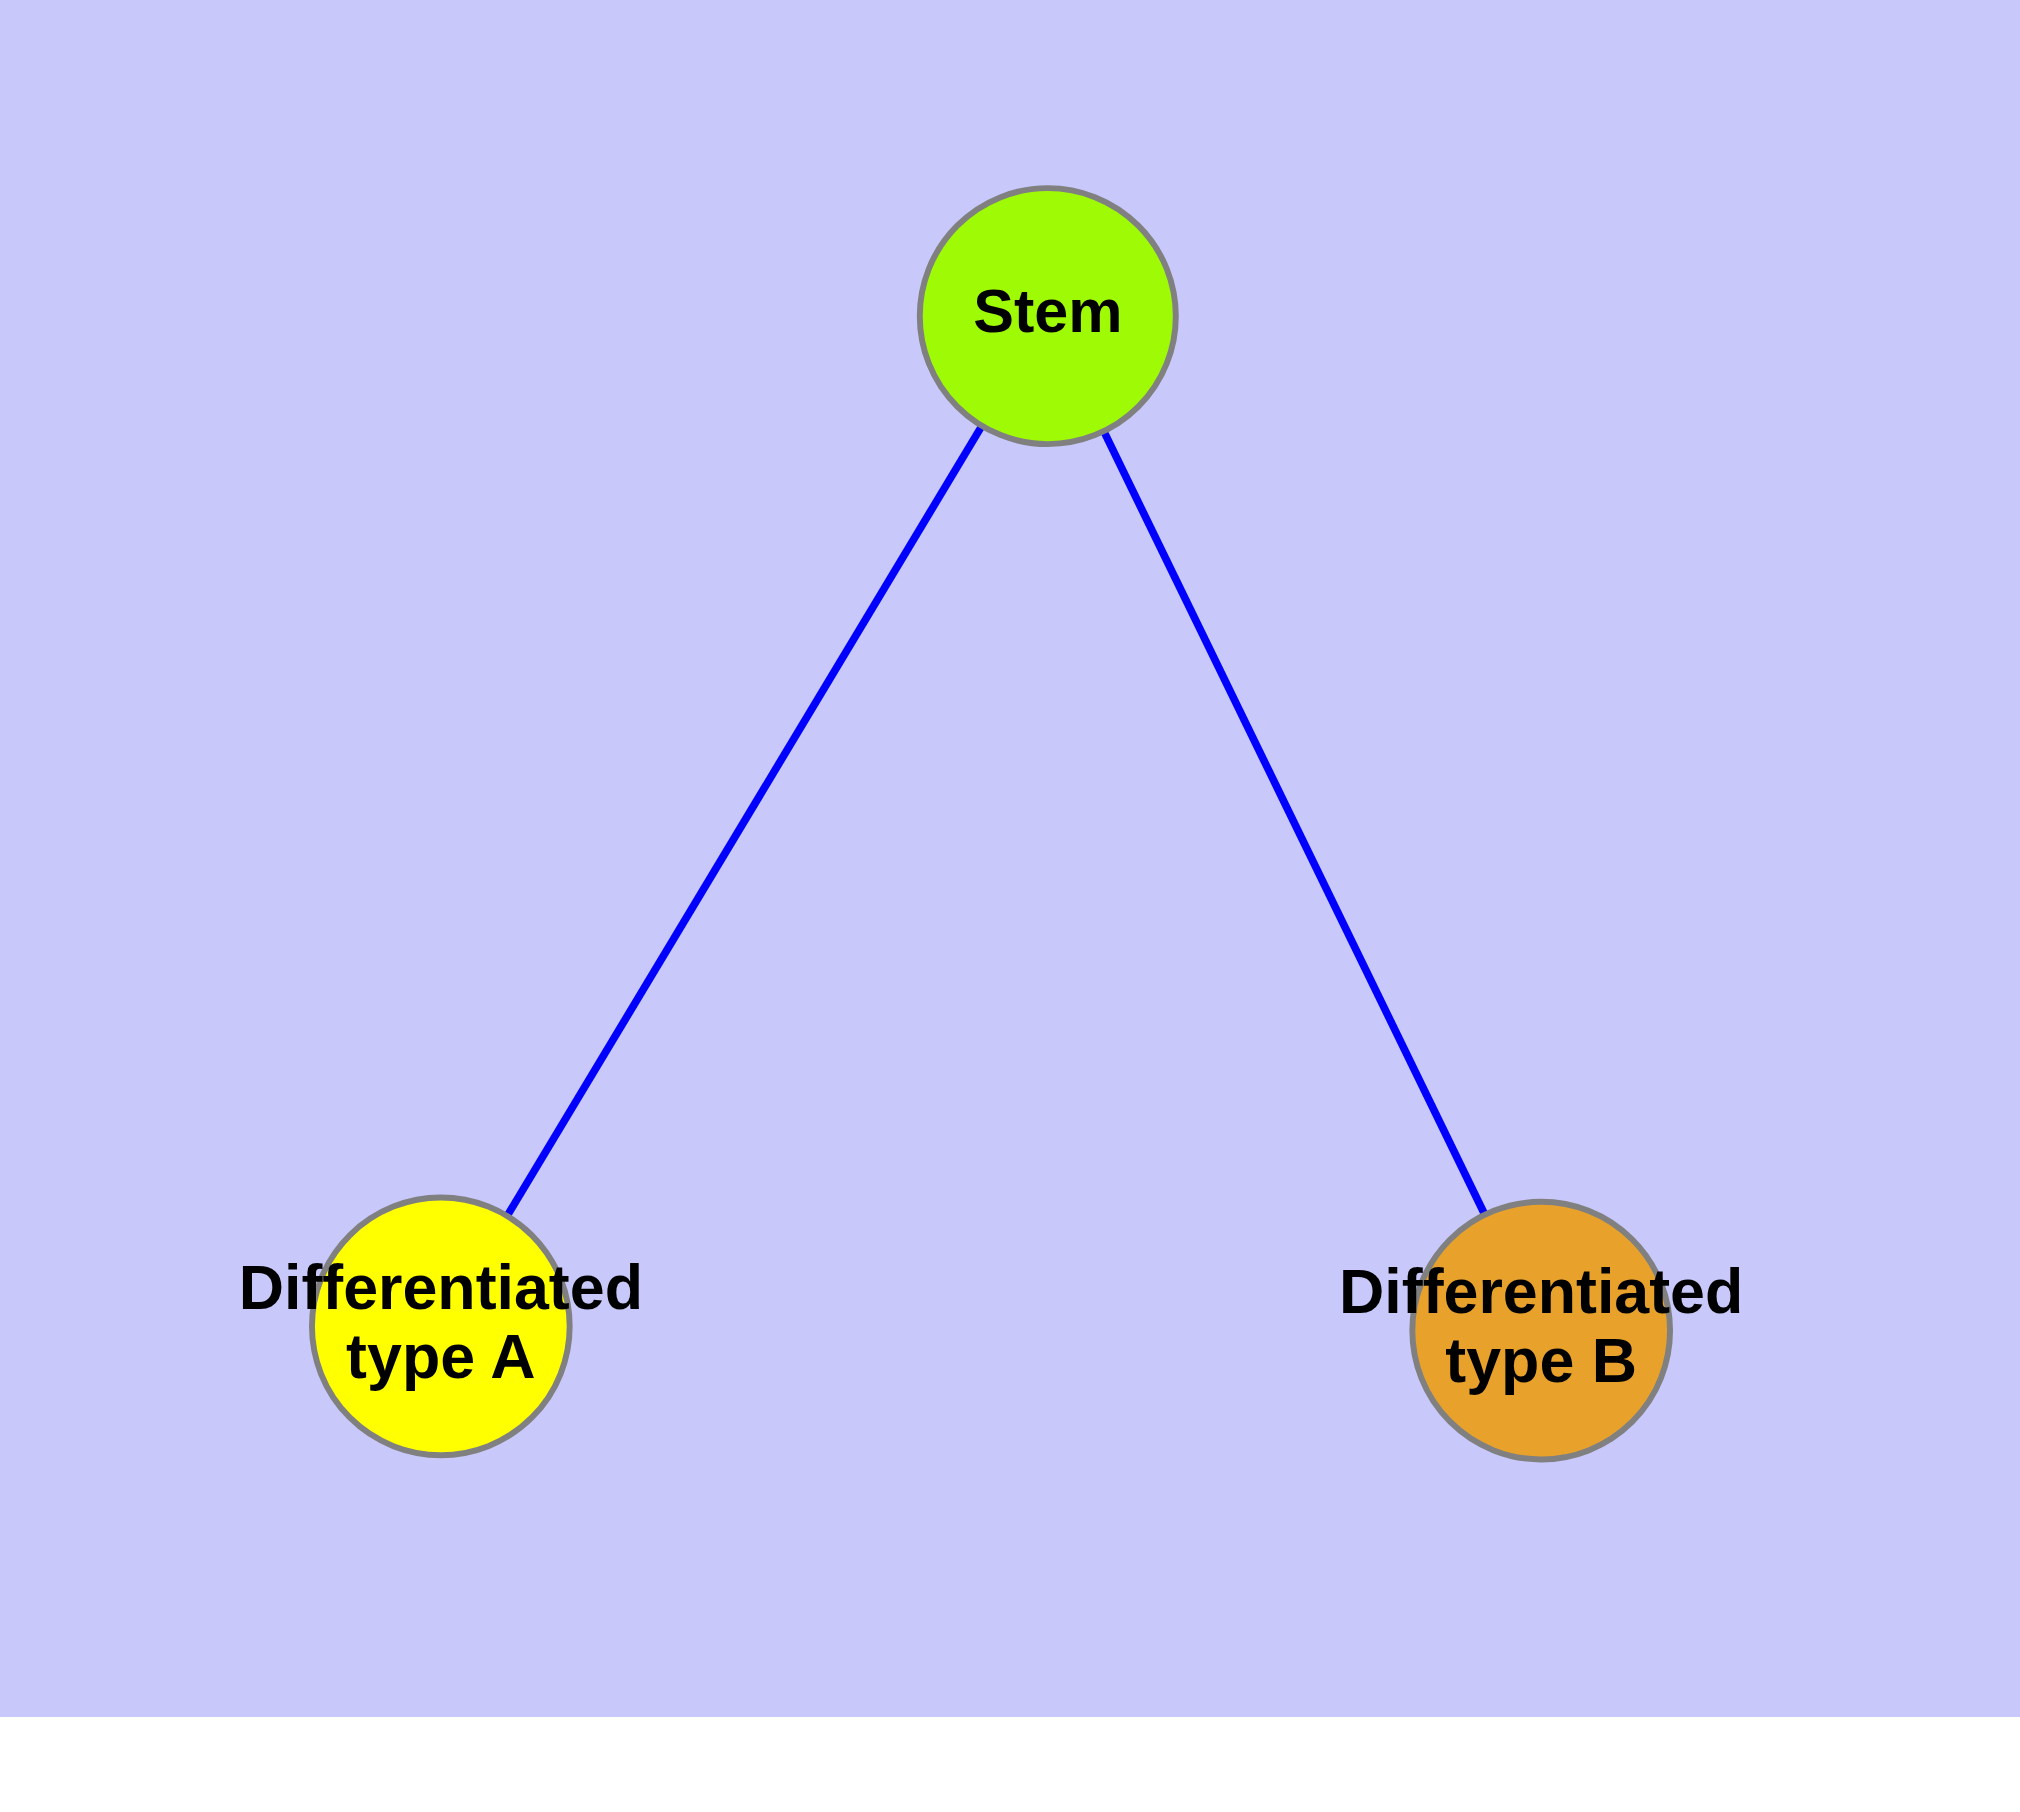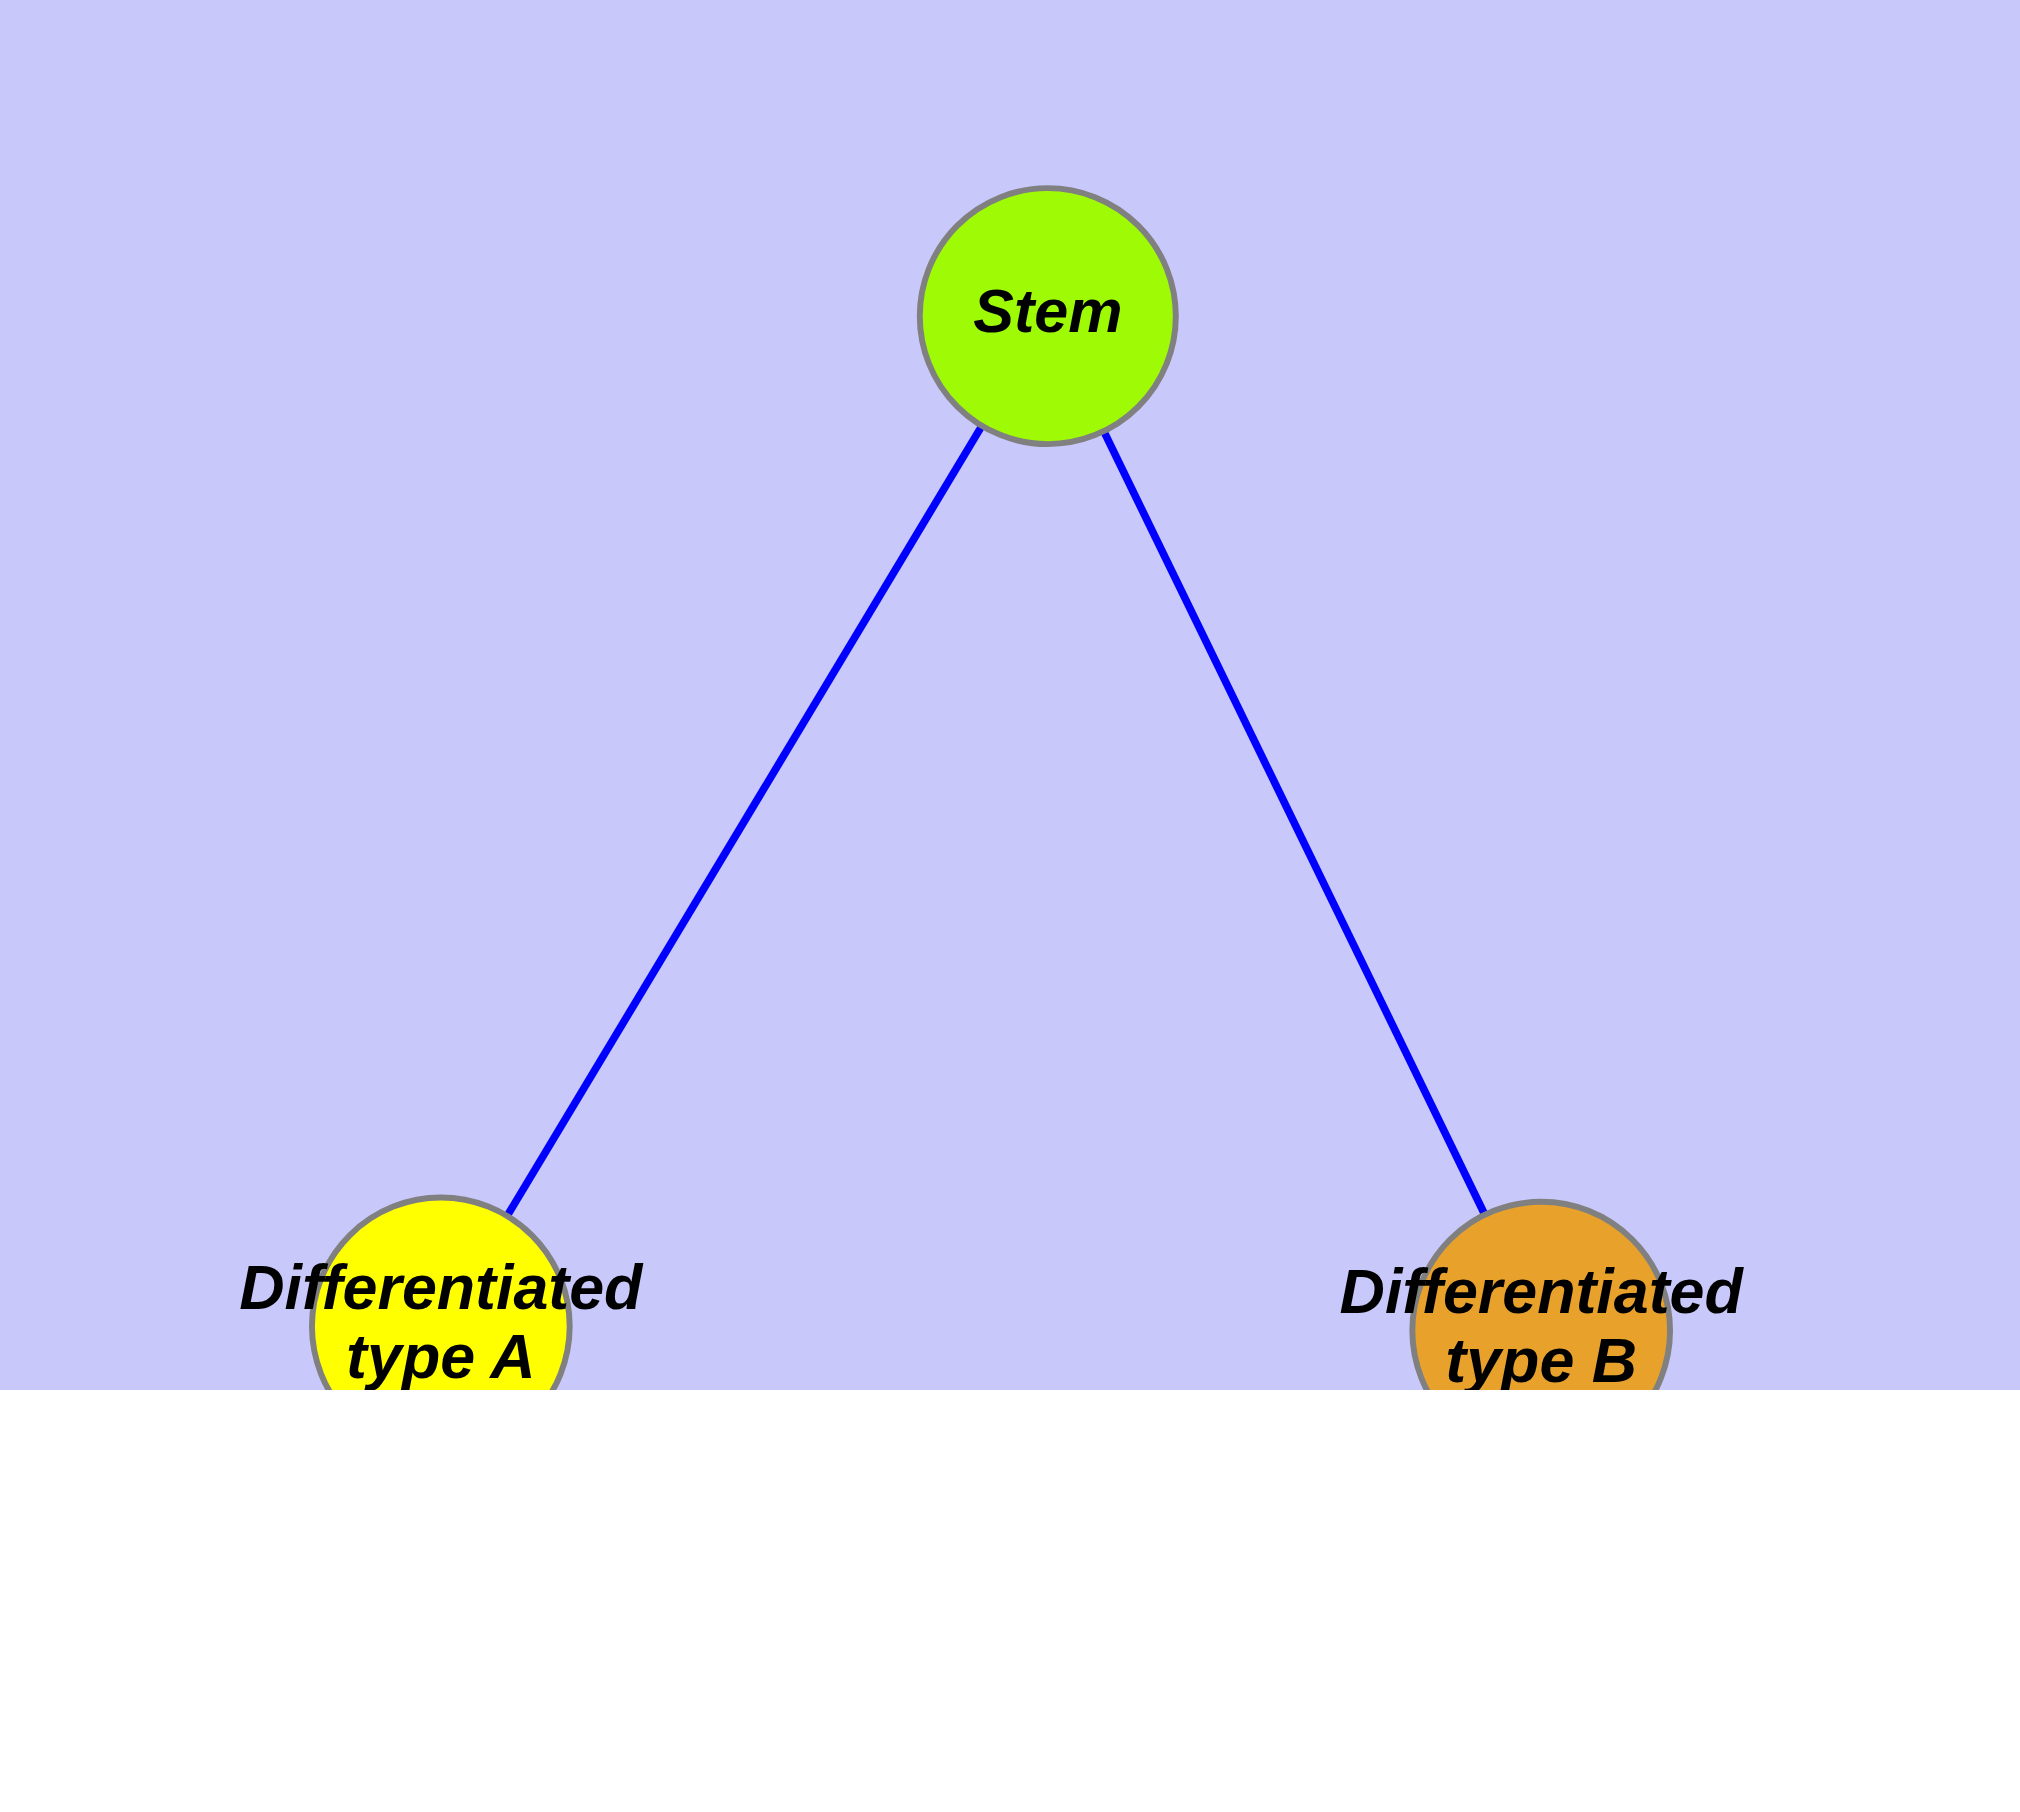--- a/index.html
+++ b/index.html
@@ -4,24 +4,23 @@
 <title>Cell Differentiation Graph</title>
 <style>
   html, body {
     margin: 0;
     padding: 0;
     background: #ffffff;
   }
   #canvas {
     position: relative;
     width: 2021px;
-    height: 1390px;
+    height: 1717px;
     overflow: hidden;
     font-family: "Liberation Sans", "DejaVu Sans", sans-serif;
-    font-style: italic;
   }
   #graph-svg {
     position: absolute;
     left: 0;
     top: 0;
     width: 2021px;
     height: 1812px;
     display: block;
   }
   .node-label {

